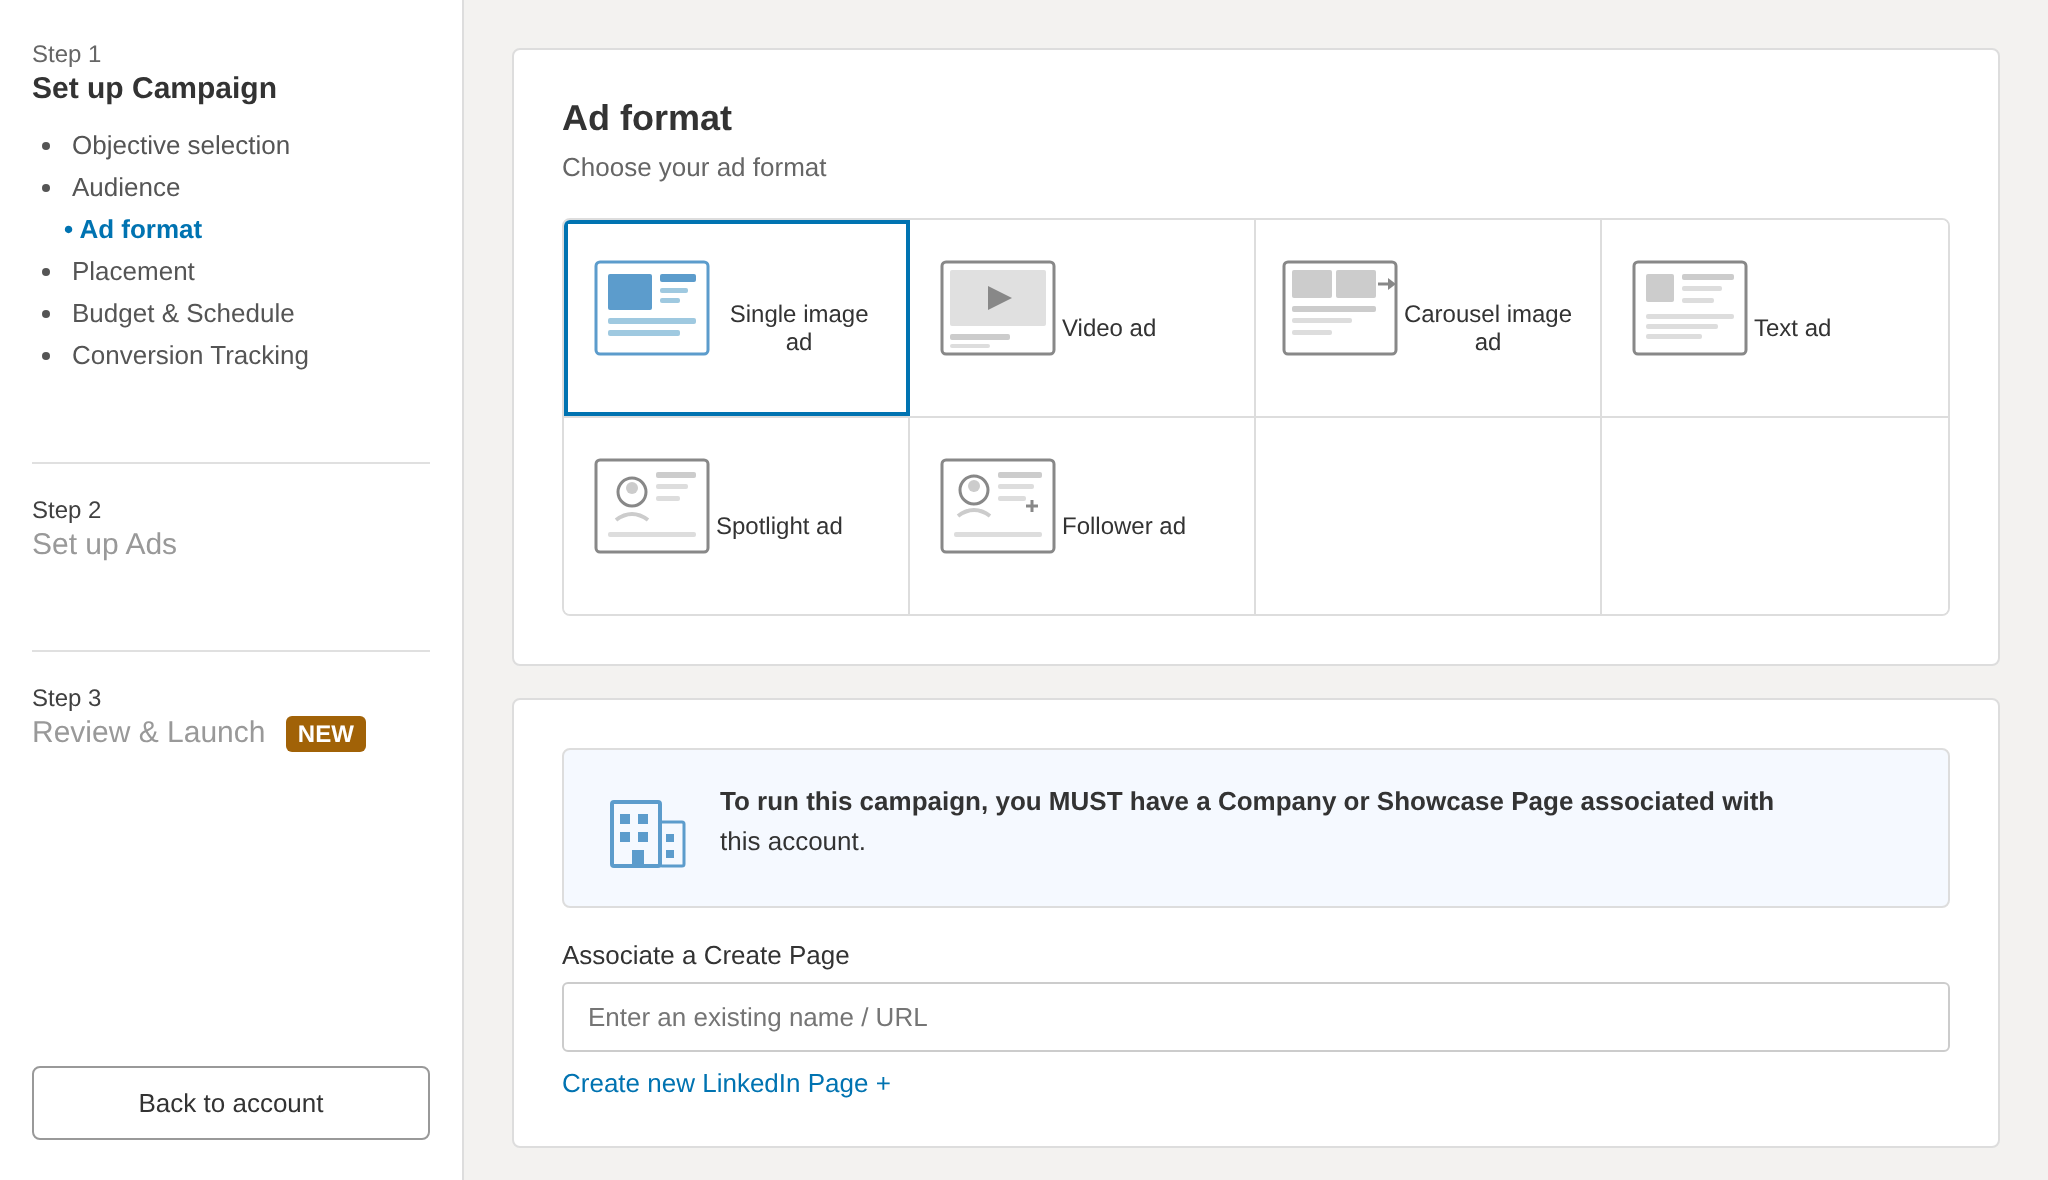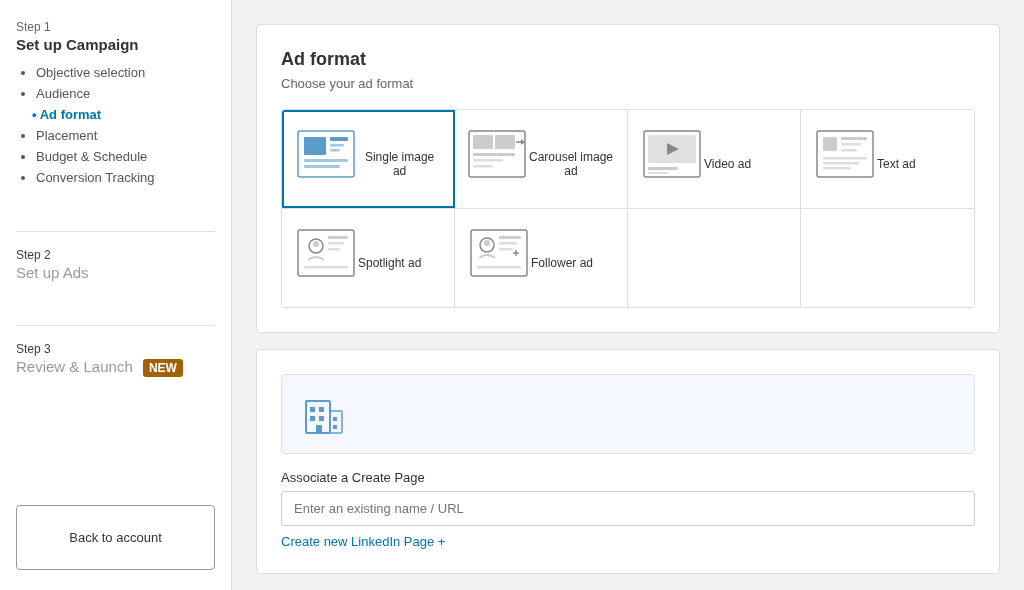--- a/index.html
+++ b/index.html
@@ -50,21 +50,21 @@
       padding: 2px 6px;
       border-radius: 3px;
       margin-left: 6px;
       vertical-align: middle;
     }
 
     .back-btn {
       margin-top: auto;
       border: 1px solid #999;
       background: #fff;
-      padding: 24px 16px;
+      padding: 10px 16px;
       border-radius: 4px;
       cursor: pointer;
       font-size: 13px;
       color: #333;
       text-align: center;
       width: 100%;
     }
 
     
     .main {
@@ -252,43 +252,43 @@
               <rect x="8" y="36" width="36" height="3" rx="1" fill="#9fc9e0"></rect>
             </svg>
           </div>
           <div class="format-label">Single image ad</div>
         </div>
 
         <div class="format-cell">
           <div class="ad-icon">
             <svg width="60" height="50" viewBox="0 0 60 50">
               <rect x="2" y="2" width="56" height="46" rx="2" fill="none" stroke="#888" stroke-width="1.5"></rect>
+              <rect x="6" y="6" width="48" height="28" rx="1" fill="#e0e0e0"></rect>
+              <polygon points="25,14 25,26 37,20" fill="#888"></polygon>
+              <rect x="6" y="38" width="30" height="3" rx="1" fill="#ccc"></rect>
+              <rect x="6" y="43" width="20" height="2" rx="1" fill="#ddd"></rect>
+            </svg>
+          </div>
+          <div class="format-label">Video ad</div>
+        </div>
+
+        <div class="format-cell">
+          <div class="ad-icon">
+            <svg width="60" height="50" viewBox="0 0 60 50">
+              <rect x="2" y="2" width="56" height="46" rx="2" fill="none" stroke="#888" stroke-width="1.5"></rect>
               <rect x="6" y="6" width="20" height="14" rx="1" fill="#ccc"></rect>
               <rect x="28" y="6" width="20" height="14" rx="1" fill="#ccc"></rect>
               <rect x="6" y="24" width="42" height="3" rx="1" fill="#ccc"></rect>
               <rect x="6" y="30" width="30" height="2.5" rx="1" fill="#ddd"></rect>
               <rect x="6" y="36" width="20" height="2.5" rx="1" fill="#ddd"></rect>
               <line x1="49" y1="13" x2="54" y2="13" stroke="#888" stroke-width="1.5"></line>
               <polygon points="54,10 58,13 54,16" fill="#888"></polygon>
             </svg>
           </div>
           <div class="format-label">Carousel image ad</div>
-        </div>
-
-        <div class="format-cell">
-          <div class="ad-icon">
-            <svg width="60" height="50" viewBox="0 0 60 50">
-              <rect x="2" y="2" width="56" height="46" rx="2" fill="none" stroke="#888" stroke-width="1.5"></rect>
-              <rect x="6" y="6" width="48" height="28" rx="1" fill="#e0e0e0"></rect>
-              <polygon points="25,14 25,26 37,20" fill="#888"></polygon>
-              <rect x="6" y="38" width="30" height="3" rx="1" fill="#ccc"></rect>
-              <rect x="6" y="43" width="20" height="2" rx="1" fill="#ddd"></rect>
-            </svg>
-          </div>
-          <div class="format-label">Video ad</div>
         </div>
 
         <div class="format-cell">
           <div class="ad-icon">
             <svg width="60" height="50" viewBox="0 0 60 50">
               <rect x="2" y="2" width="56" height="46" rx="2" fill="none" stroke="#888" stroke-width="1.5"></rect>
               <rect x="8" y="8" width="14" height="14" rx="1" fill="#ccc"></rect>
               <rect x="26" y="8" width="26" height="3" rx="1" fill="#ccc"></rect>
               <rect x="26" y="14" width="20" height="2.5" rx="1" fill="#ddd"></rect>
               <rect x="26" y="20" width="16" height="2.5" rx="1" fill="#ddd"></rect>
@@ -353,20 +353,24 @@
           <rect x="28" y="18" width="12" height="22" rx="1" fill="none" stroke="#5c9ccc" stroke-width="1.5"></rect>
           <rect x="8" y="14" width="5" height="5" fill="#5c9ccc"></rect>
           <rect x="17" y="14" width="5" height="5" fill="#5c9ccc"></rect>
           <rect x="8" y="23" width="5" height="5" fill="#5c9ccc"></rect>
           <rect x="17" y="23" width="5" height="5" fill="#5c9ccc"></rect>
           <rect x="14" y="32" width="6" height="8" fill="#5c9ccc"></rect>
           <rect x="31" y="24" width="4" height="4" fill="#5c9ccc"></rect>
           <rect x="31" y="32" width="4" height="4" fill="#5c9ccc"></rect>
         </svg>
       </div>
+      <div class="info-box-text">
+        <strong>To run this campaign, you MUST have a Company or Showcase Page associated with</strong><br>
+        <span>this account.</span>
+      </div>
     </div>
 
     <div class="field-label">Associate a Create Page</div>
     <input type="text" class="field-input" placeholder="Enter an existing name / URL" style="">
     <a class="create-link">Create new LinkedIn Page +</a>
   </div>
 
 </div>
 
 </body></html>

